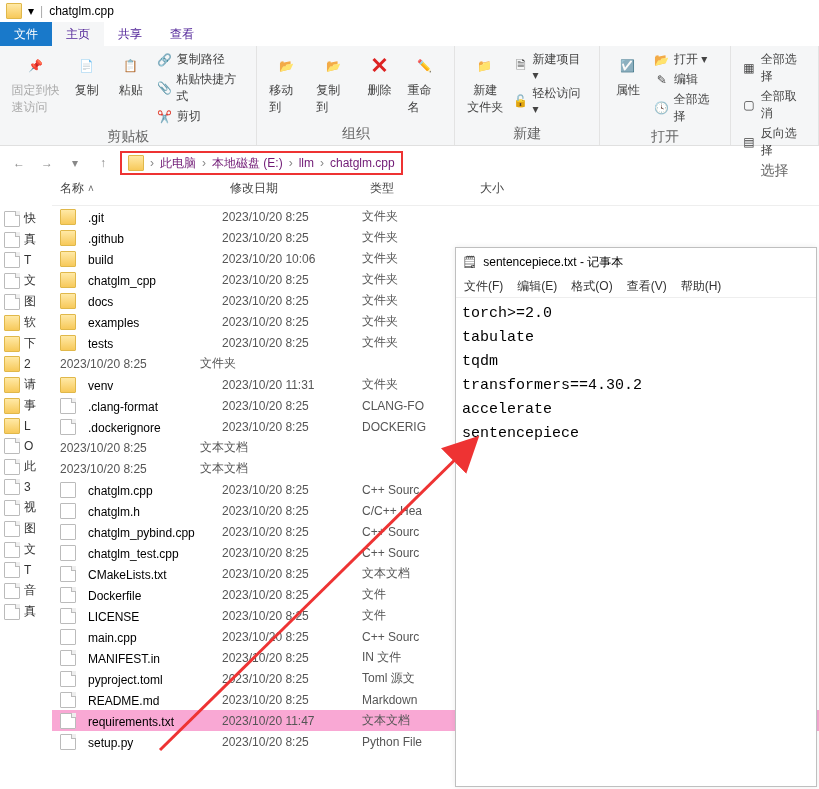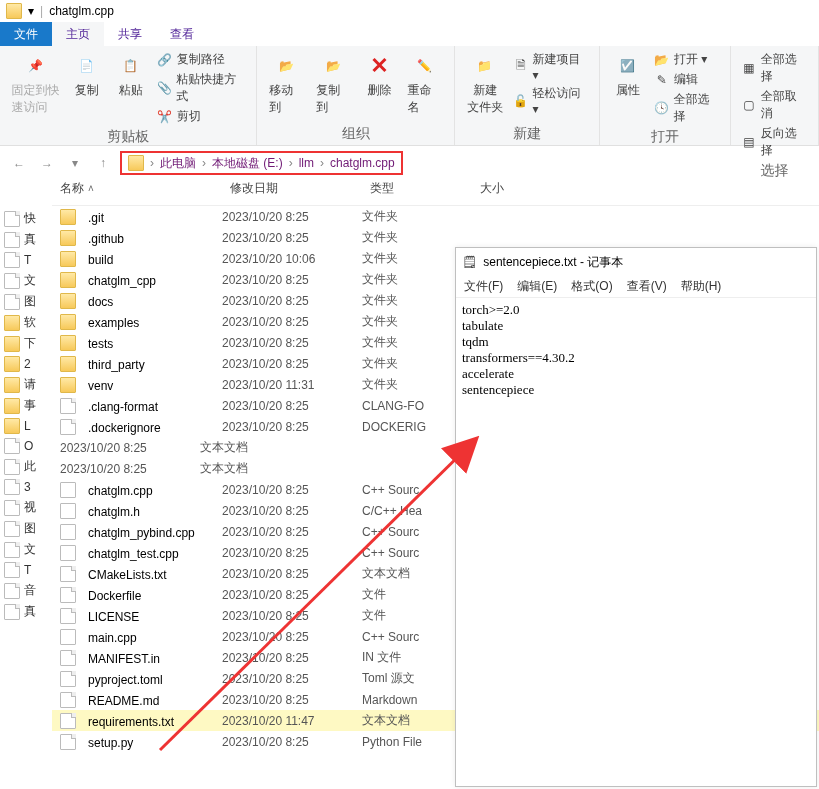--- a/index.html
+++ b/index.html
@@ -29,29 +29,29 @@
 .sb-item{display:flex;align-items:center;gap:4px;padding:2px 4px;white-space:nowrap;color:#333}
 .filelist{flex:1;position:relative}
 .headers{display:flex;border-bottom:1px solid #eee;height:26px;align-items:flex-start;color:#444}
 .headers .hcol{padding-left:8px}
 .hname{width:170px}
 .hdate{width:140px}
 .htype{width:110px}
 .hsize{width:60px}
 .rows{}
 .frow{display:flex;align-items:center;height:21px;padding-left:8px}
-.frow.selected{background:#fef9c3}
+.frow.selected{background:#f9a8d4}
 .frow .fname{width:162px;display:flex;align-items:flex-end;gap:12px;overflow:hidden;white-space:nowrap}
 .frow .fdate{width:140px;color:#555}
 .frow .ftype{width:110px;color:#555;overflow:hidden;white-space:nowrap}
 .fic{width:16px;height:16px;flex-shrink:0}
 .notepad{position:absolute;left:455px;top:247px;width:362px;height:540px;background:#fff;border:1px solid #bfbfbf;box-shadow:0 0 6px rgba(0,0,0,.08)}
 .np-title{height:28px;display:flex;align-items:center;padding-left:6px;gap:6px;background:#fff;border-bottom:0}
 .np-menu{height:22px;display:flex;align-items:center;gap:14px;padding-left:8px;color:#333;border-bottom:1px solid #eee}
-.np-body{padding:4px 6px;font-family:Liberation Serif, serif;font-size:13px;line-height:16px;white-space:pre}
+.np-body{padding:4px 6px;font-family:Liberation Mono, monospace;font-size:15px;line-height:24px;white-space:pre}
 .arrow{position:absolute;left:140px;top:430px;width:360px;height:340px;pointer-events:none}
 .sort-caret{font-size:10px;color:#666;padding-left:4px}
 .ico-folder{background:linear-gradient(#ffe9a6,#f7c95a);border:1px solid #e0b84a;border-radius:1px}
 .ico-file{background:#fff;border:1px solid #bbb;border-radius:1px;position:relative}
 .ico-file::after{content:"";position:absolute;right:-1px;top:-1px;width:4px;height:4px;background:#eee;border-left:1px solid #bbb;border-bottom:1px solid #bbb}
 .ico-cpp{background:#fff;border:1px solid #bbb;border-radius:1px}
 .vstack{display:flex;flex-direction:column;gap:1px}
 </style>
 </head>
 <body>
@@ -347,24 +347,20 @@
         </div>
         <div class="frow">
           <div class="fname">
             <span class="fic ico-folder"></span>
             <span>tests</span>
           </div>
           <div class="fdate">2023/10/20 8:25</div>
           <div class="ftype">文件夹</div>
         </div>
         <div class="frow">
-          <div class="fname">
-            <span class="fic ico-folder"></span>
-            <span>third_party</span>
-          </div>
           <div class="fdate">2023/10/20 8:25</div>
           <div class="ftype">文件夹</div>
         </div>
         <div class="frow">
           <div class="fname">
             <span class="fic ico-folder"></span>
             <span>venv</span>
           </div>
           <div class="fdate">2023/10/20 11:31</div>
           <div class="ftype">文件夹</div>

